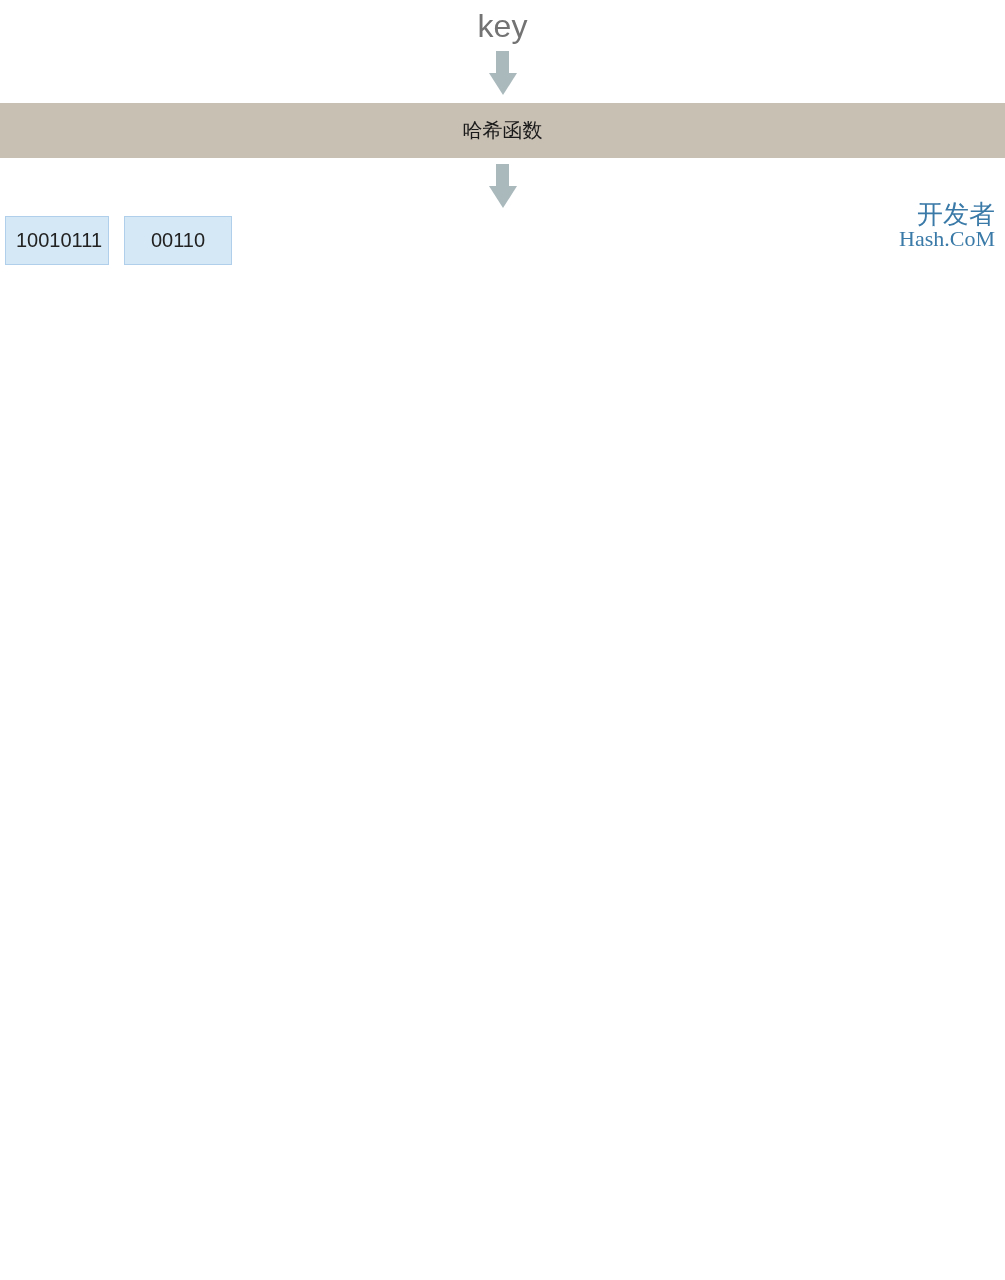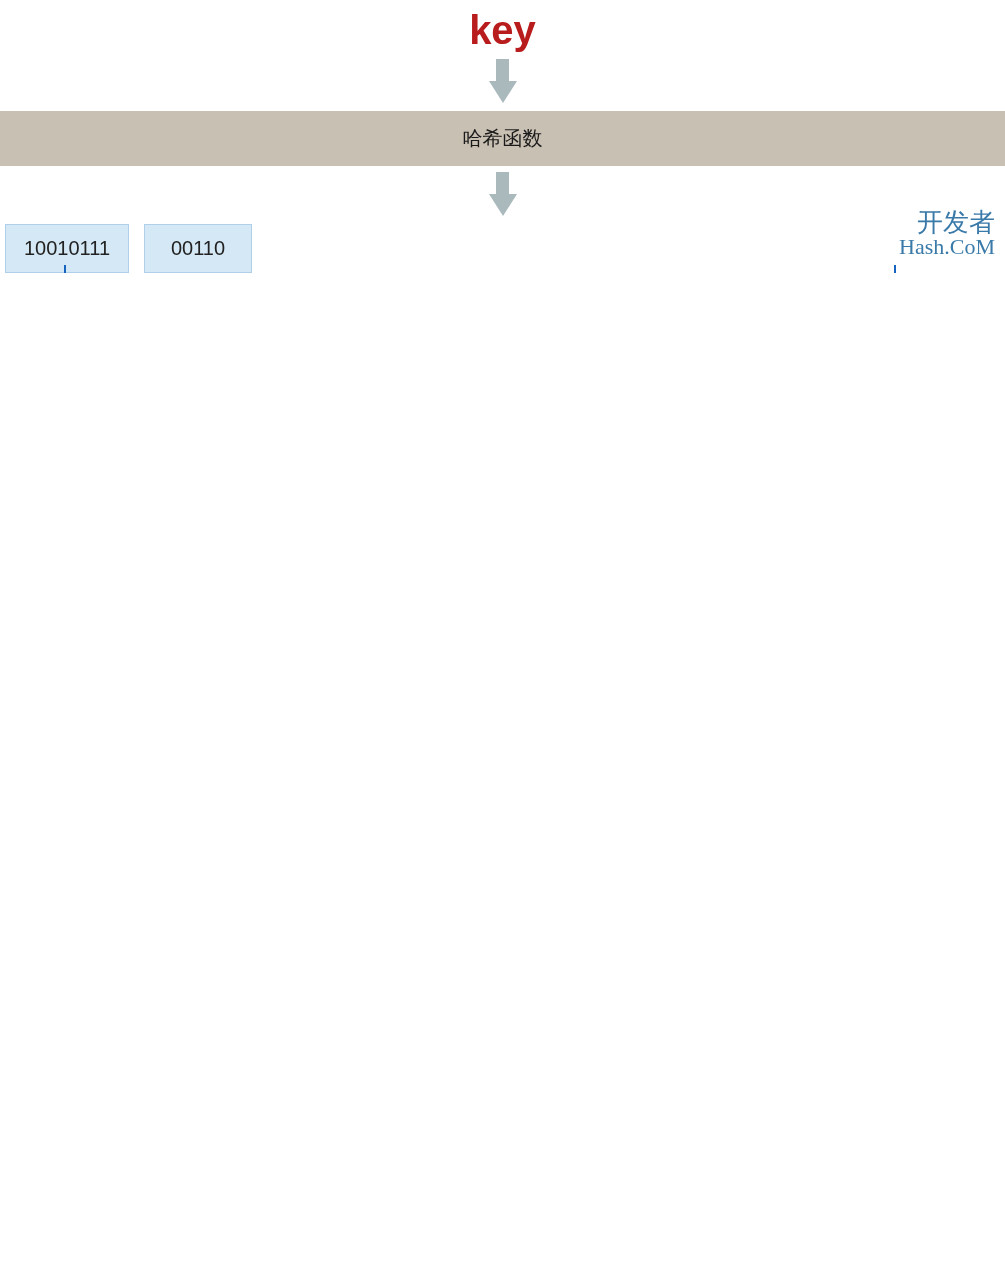--- a/index.html
+++ b/index.html
@@ -1,21 +1,21 @@
 <!DOCTYPE html>
 <html><head>
 <meta charset="utf-8">
 <style>
   * { margin: 0; padding: 0; box-sizing: border-box; }
   body { font-family: Arial, sans-serif; background: #fff; width: 1005px; position: relative; }
-  .title-key { color: #b91c1c; font-size: 40px; font-weight: bold; }
+  .title-key { color: #737373; font-size: 32px; font-weight: normal; }
   .hash-func-box { background: #c9c0b4; width: 100%; text-align: center; padding: 14px 0; font-size: 20px; color: #1a1a1a; }
   .hash-row { display: flex; gap: 15px; padding: 0 5px; }
   .hash-cell { background: #d5e8f5; border: 1px solid #b0cfea; text-align: center; padding: 12px 10px; font-size: 20px; color: #222; }
-  .hash-left { width: 124px; }
+  .hash-left { width: 104px; }
   .hash-mid { flex: 1; }
   .hash-right { width: 108px; }
   .label-text { color: #1565c0; font-size: 22px; position: absolute; }
   .buckets-row { display: flex; position: absolute; }
   .bucket-cell { width: 55px; height: 42px; background: #d8a96e; border: 1px solid #888; color: #fff; font-size: 22px; display: flex; align-items: center; justify-content: center; }
   .bucket-ellipsis { width: 110px; height: 42px; background: #d8a96e; border: 1px solid #888; color: #222; font-size: 22px; display: flex; align-items: center; justify-content: center; }
   .info-text { color: #1565c0; font-size: 20px; position: absolute; text-align: left; }
   .bucket-detail { position: absolute; background: #6ebd45; border: 2px solid #3a8a1f; padding: 18px; }
   .tophash-row { display: flex; width: 499px; }
   .tophash-cell { flex: 1; height: 55px; background: #f4c3c4; border: 1px solid #888; color: #c04040; font-size: 17px; display: flex; align-items: center; justify-content: center; text-align: center; line-height: 1.1; }

